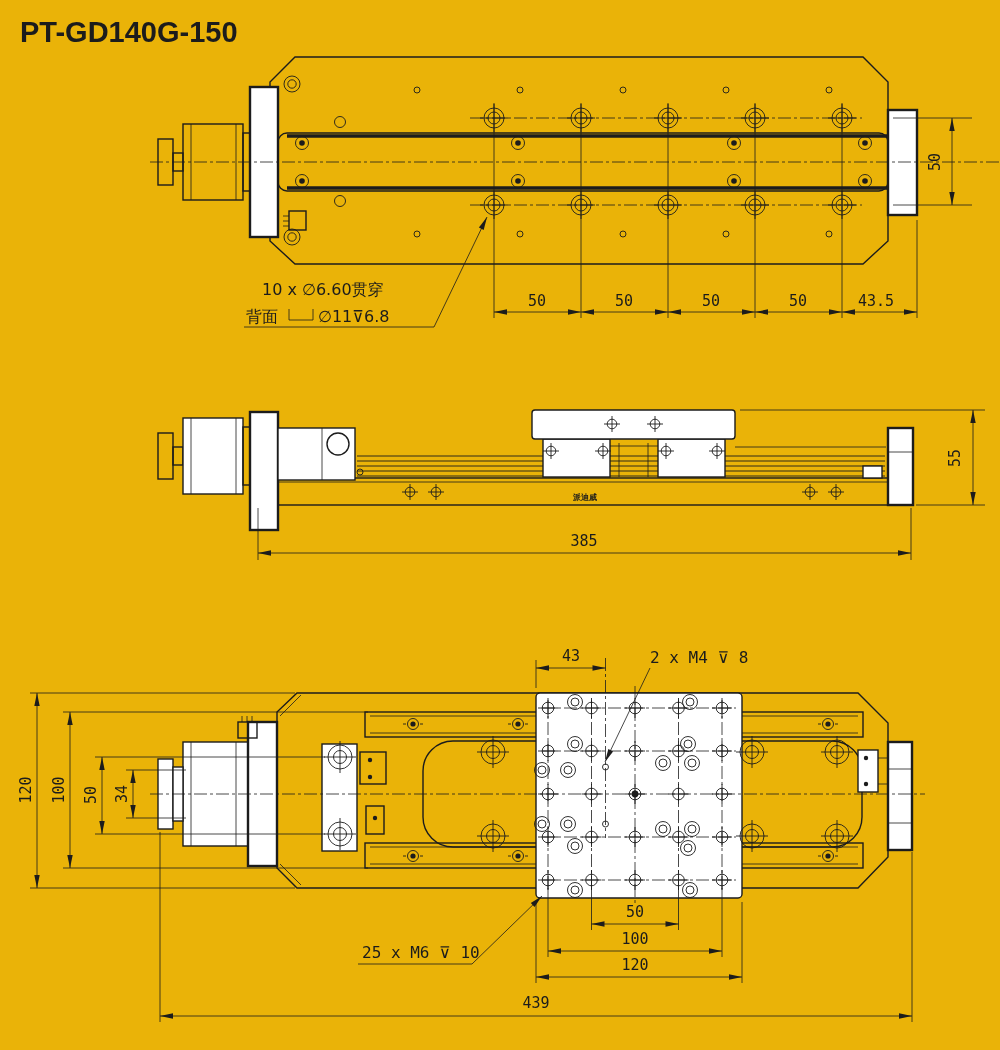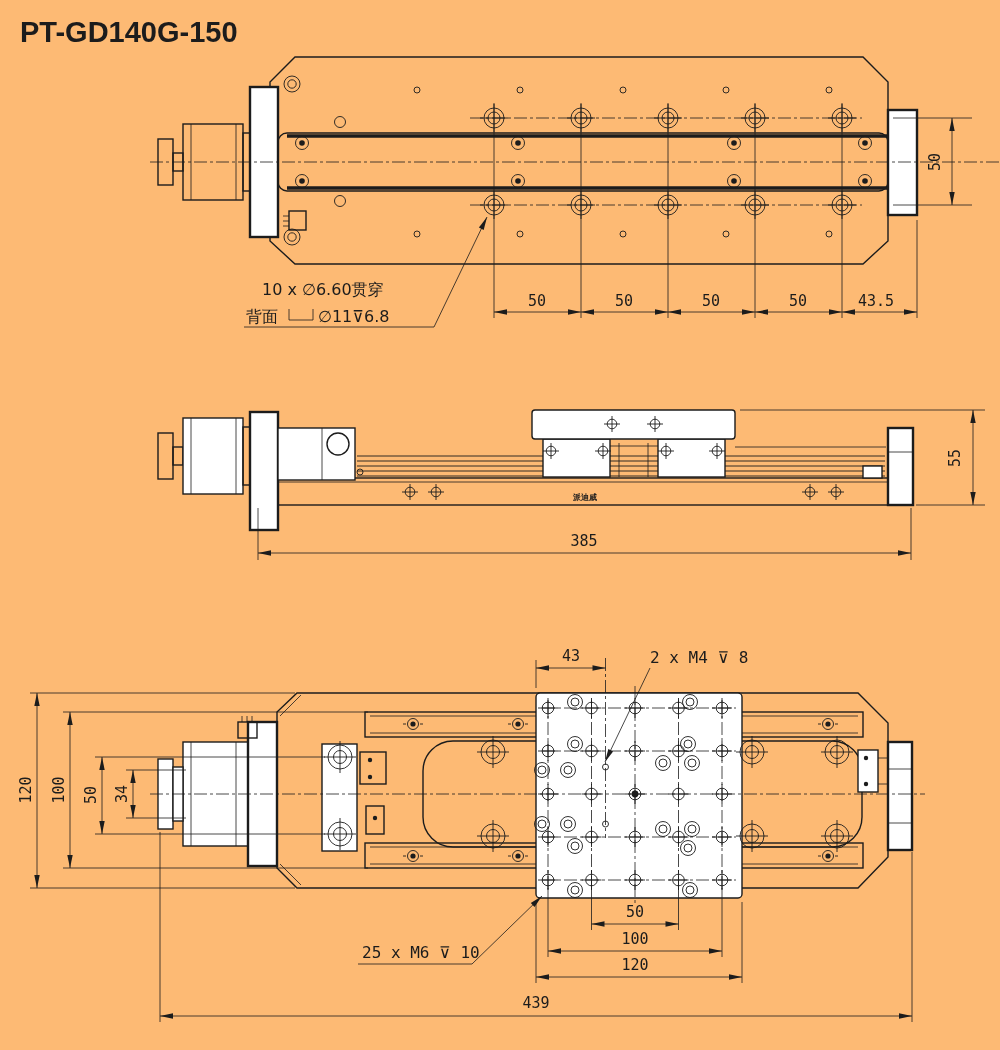--- a/index.html
+++ b/index.html
@@ -1,16 +1,16 @@
 <!DOCTYPE html>
 <html><head>
 <meta charset="utf-8">
 <style>
   html,body{margin:0;padding:0;background:#fff;}
-  .canvas{position:relative;width:1000px;height:1050px;background:#fdba74;overflow:hidden;}
+  .canvas{position:relative;width:1000px;height:1050px;background:#eab308;overflow:hidden;}
   svg{display:block;}
   .s1{stroke:#1c1c1c;stroke-width:1.4;fill:none;stroke-linejoin:miter;stroke-linecap:butt}
   .s2{stroke:#1c1c1c;stroke-width:2.4;fill:none}
   .s3{stroke:#1c1c1c;stroke-width:3.4;fill:none}
   .sw{fill:#ffffff}
   .thin{stroke:#1c1c1c;stroke-width:.8;fill:none}
   .rail{stroke:#1c1c1c;stroke-width:.9;fill:none}
   .cl{stroke:#1c1c1c;stroke-width:.8;fill:none;stroke-dasharray:13 3 3 3}
   text{fill:#1c1c1c}
   .dim{font:15px "DejaVu Sans Mono",monospace}

